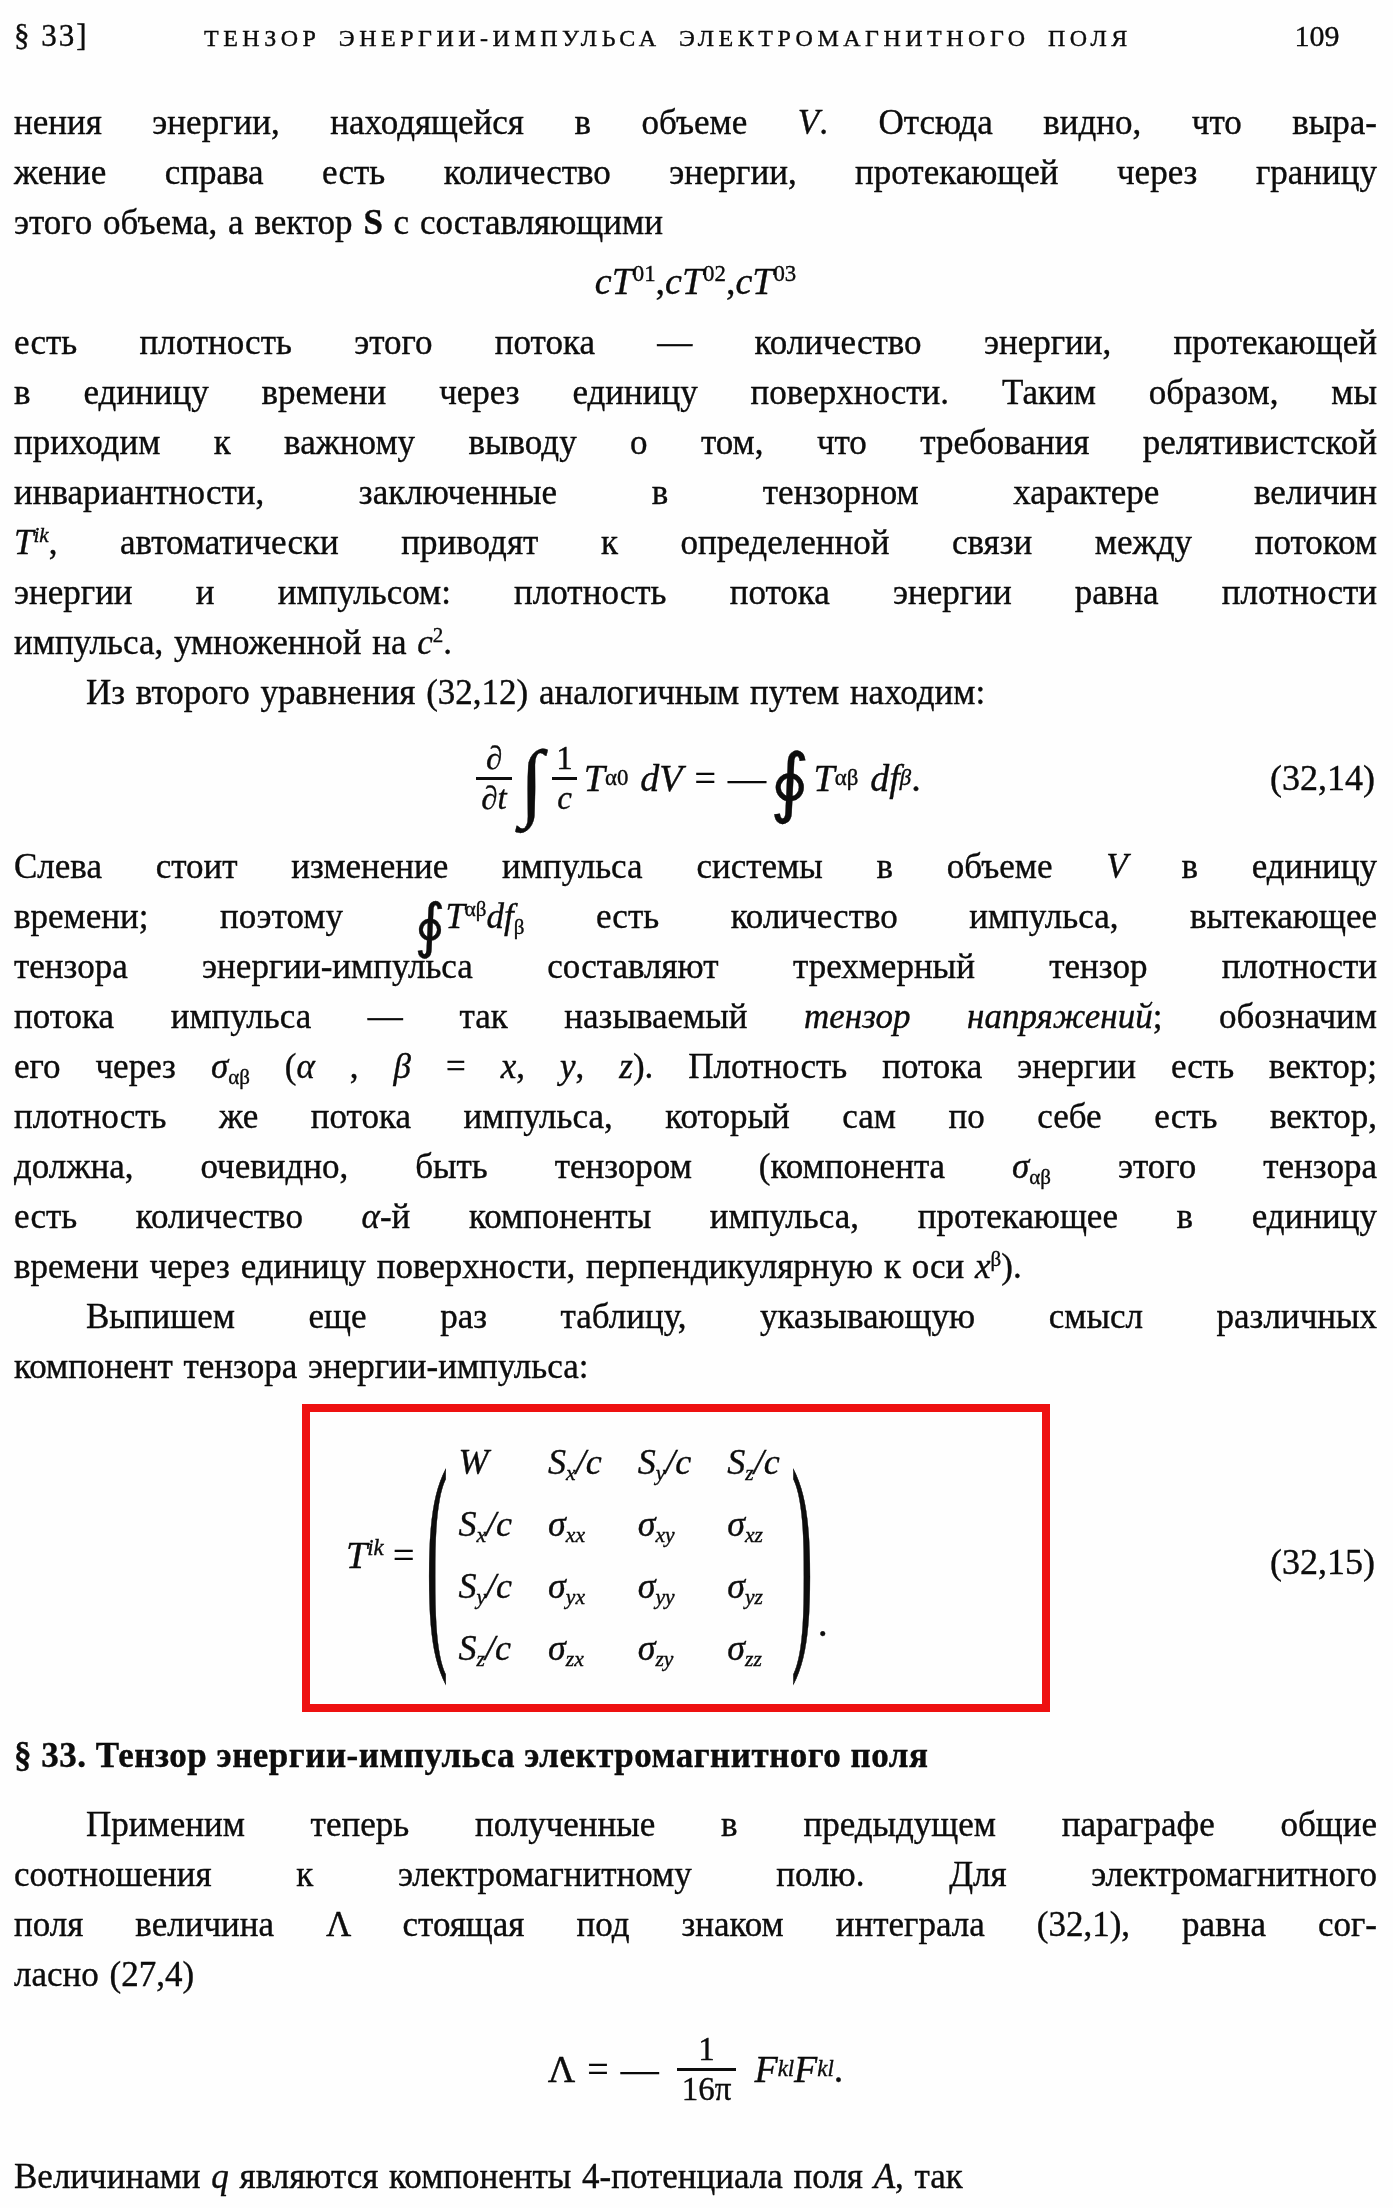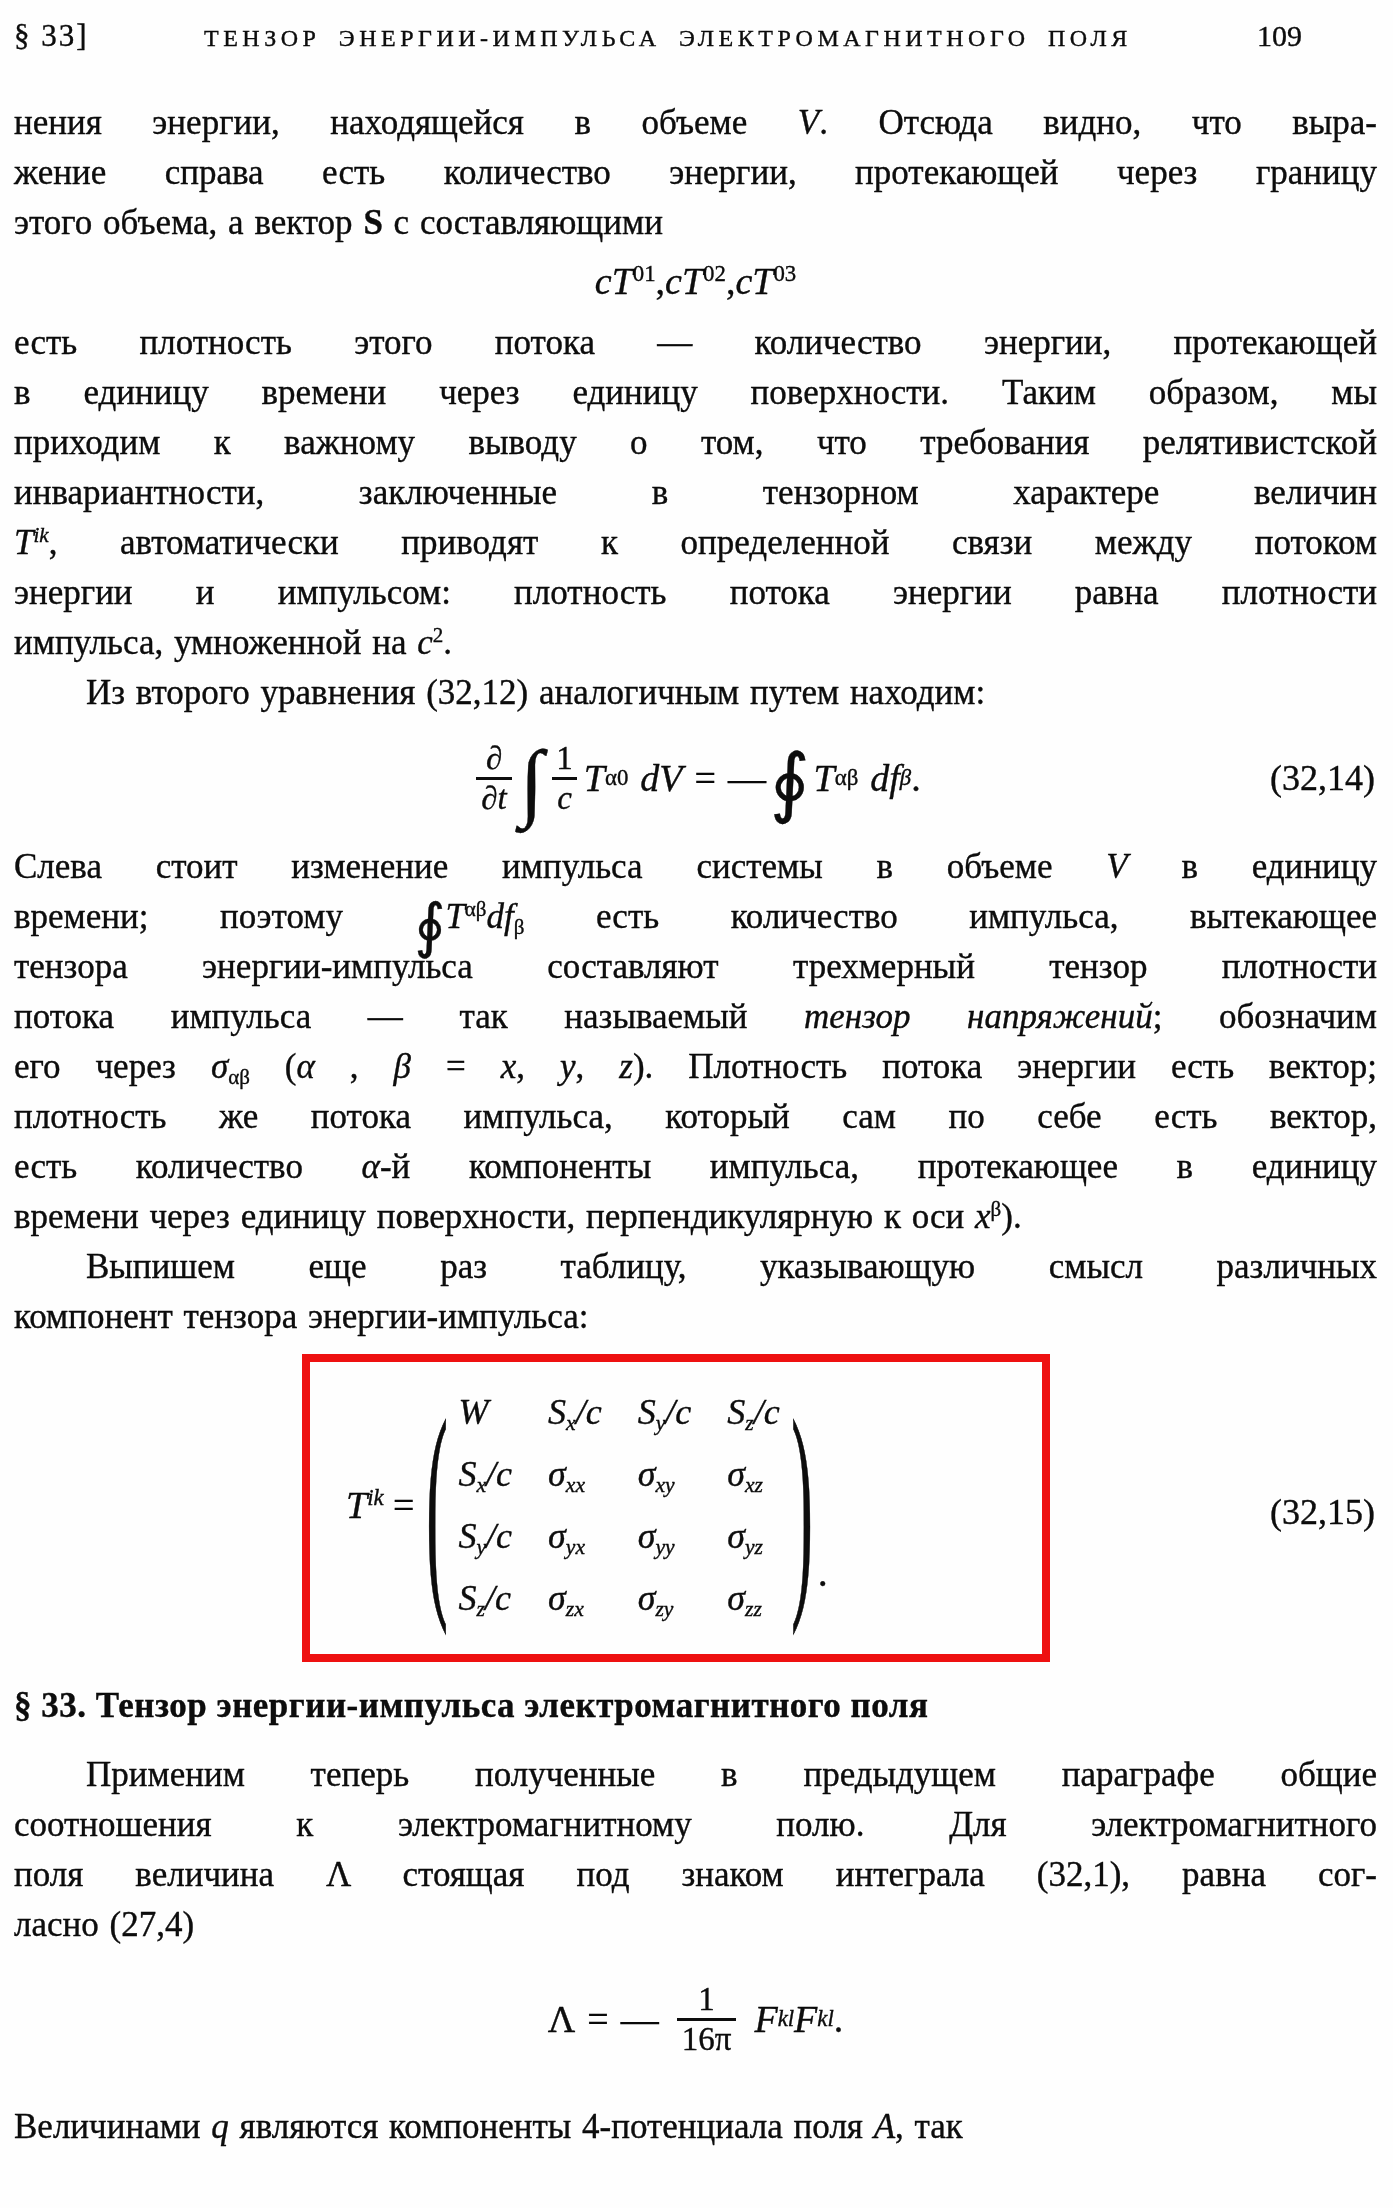--- a/index.html
+++ b/index.html
@@ -24,21 +24,21 @@
   .oint { font-size: 1.7em; line-height: 0; vertical-align: -0.30em; font-style: normal; }
 
   
   .hdr {
     display: flex; align-items: baseline;
     height: 48px; margin-bottom: 30px;
     line-height: 1;
   }
   .hdr .mark { font-size: 31px; width: 190px; letter-spacing: 2px; }
   .hdr .rtitle { flex: 1; text-align: left; font-size: 24px; letter-spacing: 4.5px; word-spacing: 8px; font-weight: 400; }
-  .hdr .pnum { width: 120px; text-align: left; font-size: 30px; }
+  .hdr .pnum { width: 120px; text-align: center; font-size: 30px; }
 
   
   .tline { width: 100%; word-spacing: 2px; }
   .tline.just { text-align: justify; text-align-last: justify; }
   .tline.ind { text-indent: 72px; }
 
   
   .disp { position: relative; display: flex; align-items: center; justify-content: center; }
   .disp .eqnum { position: absolute; right: 2px; top: 50%; transform: translateY(-50%); font-size: 36px; }
   .ct-row { margin: 8px 0 12px; font-size: 38px; line-height: 50px; }
@@ -139,20 +139,21 @@
     <span class="eqnum">(32,14)</span>
   </div>
 
   <div>
       <div class="tline just"><span>Слева стоит изменение импульса системы в объеме </span><span class="it">V</span><span> в единицу</span></div>
       <div class="tline just"><span>времени; поэтому </span><span class="oint">∮</span><span class="it">T</span><sup>αβ</sup><span class="it">df</span><sub>β</sub><span> есть количество импульса, вытекающее</span></div>
       <div class="tline just"><span>тензора энергии-импульса составляют трехмерный тензор плотности</span></div>
       <div class="tline just"><span>потока импульса — так называемый </span><span class="it">тензор напряжений</span><span>; обозначим</span></div>
       <div class="tline just"><span>его через </span><span class="it">σ</span><sub>αβ</sub><span> (</span><span class="it">α</span><span> , </span><span class="it">β</span><span> = </span><span class="it">x</span><span>, </span><span class="it">y</span><span>, </span><span class="it">z</span><span>). Плотность потока энергии есть вектор;</span></div>
       <div class="tline just"><span>плотность же потока импульса, который сам по себе есть вектор,</span></div>
+      <div class="tline just"><span>должна, очевидно, быть тензором (компонента </span><span class="it">σ</span><sub>αβ</sub><span> этого тензора</span></div>
       <div class="tline just"><span>есть количество </span><span class="it">α</span><span>-й компоненты импульса, протекающее в единицу</span></div>
       <div class="tline"><span>времени через единицу поверхности, перпендикулярную к оси </span><span class="it">x</span><sup>β</sup><span>).</span></div>
     </div>
   <div>
       <div class="tline just ind"><span>Выпишем еще раз таблицу, указывающую смысл различных</span></div>
       <div class="tline"><span>компонент тензора энергии-импульса:</span></div>
     </div>
 
   <div class="boxwrap">
     <div class="redbox" style="border-color: rgb(238, 17, 17);">

